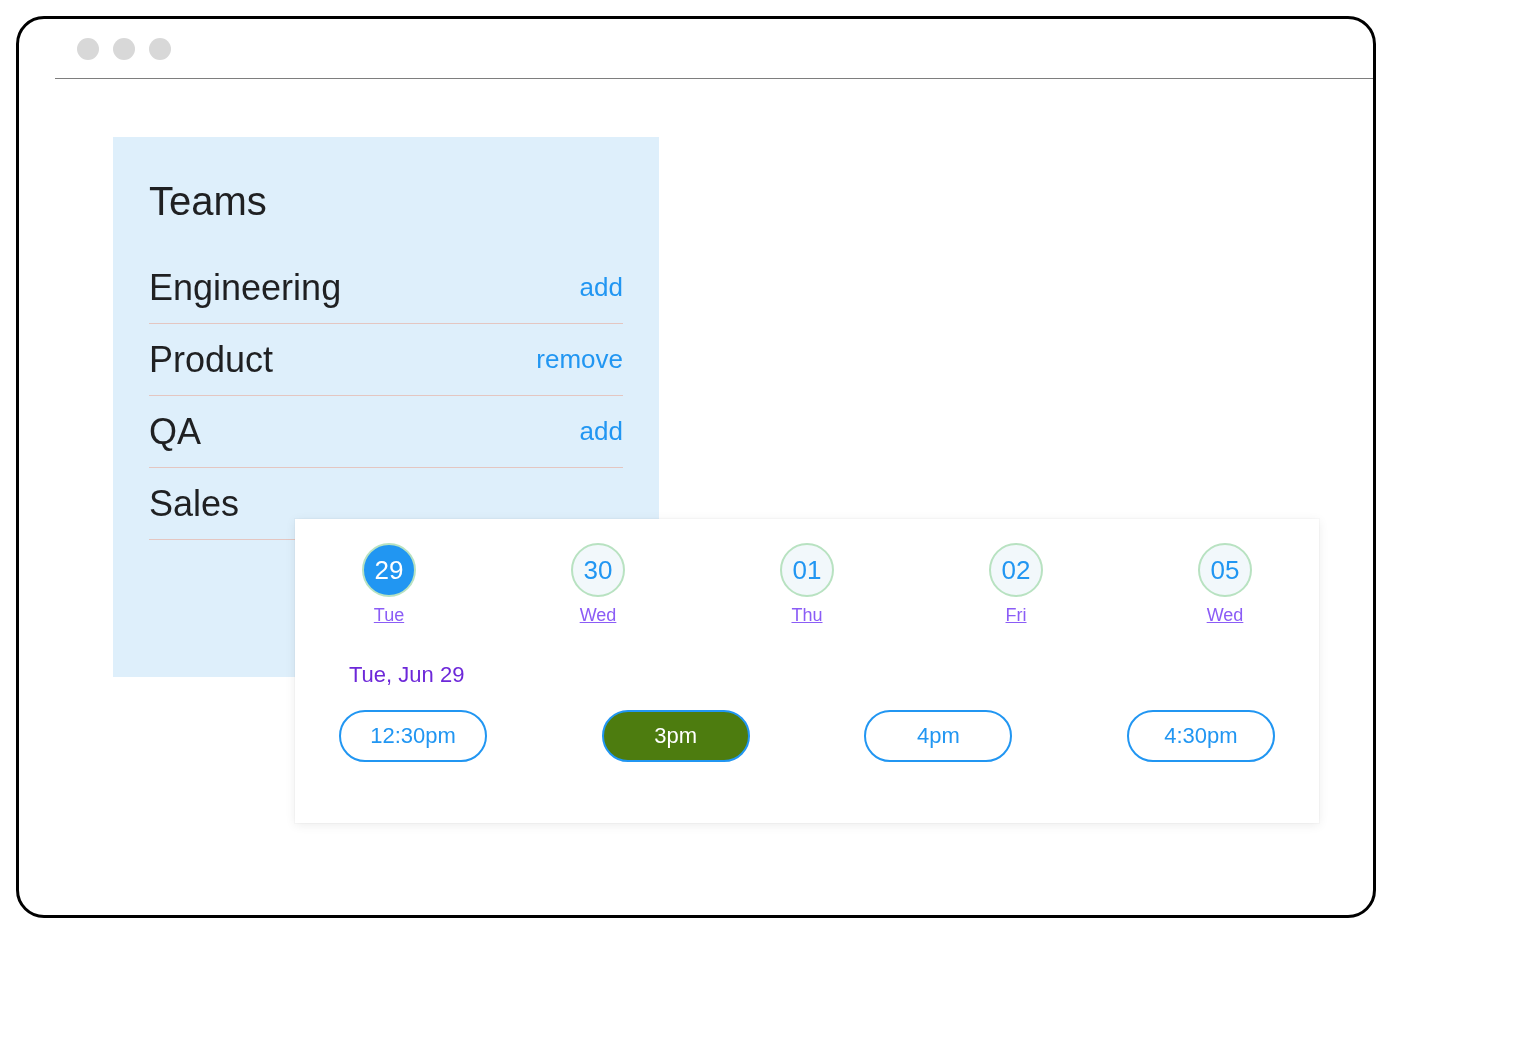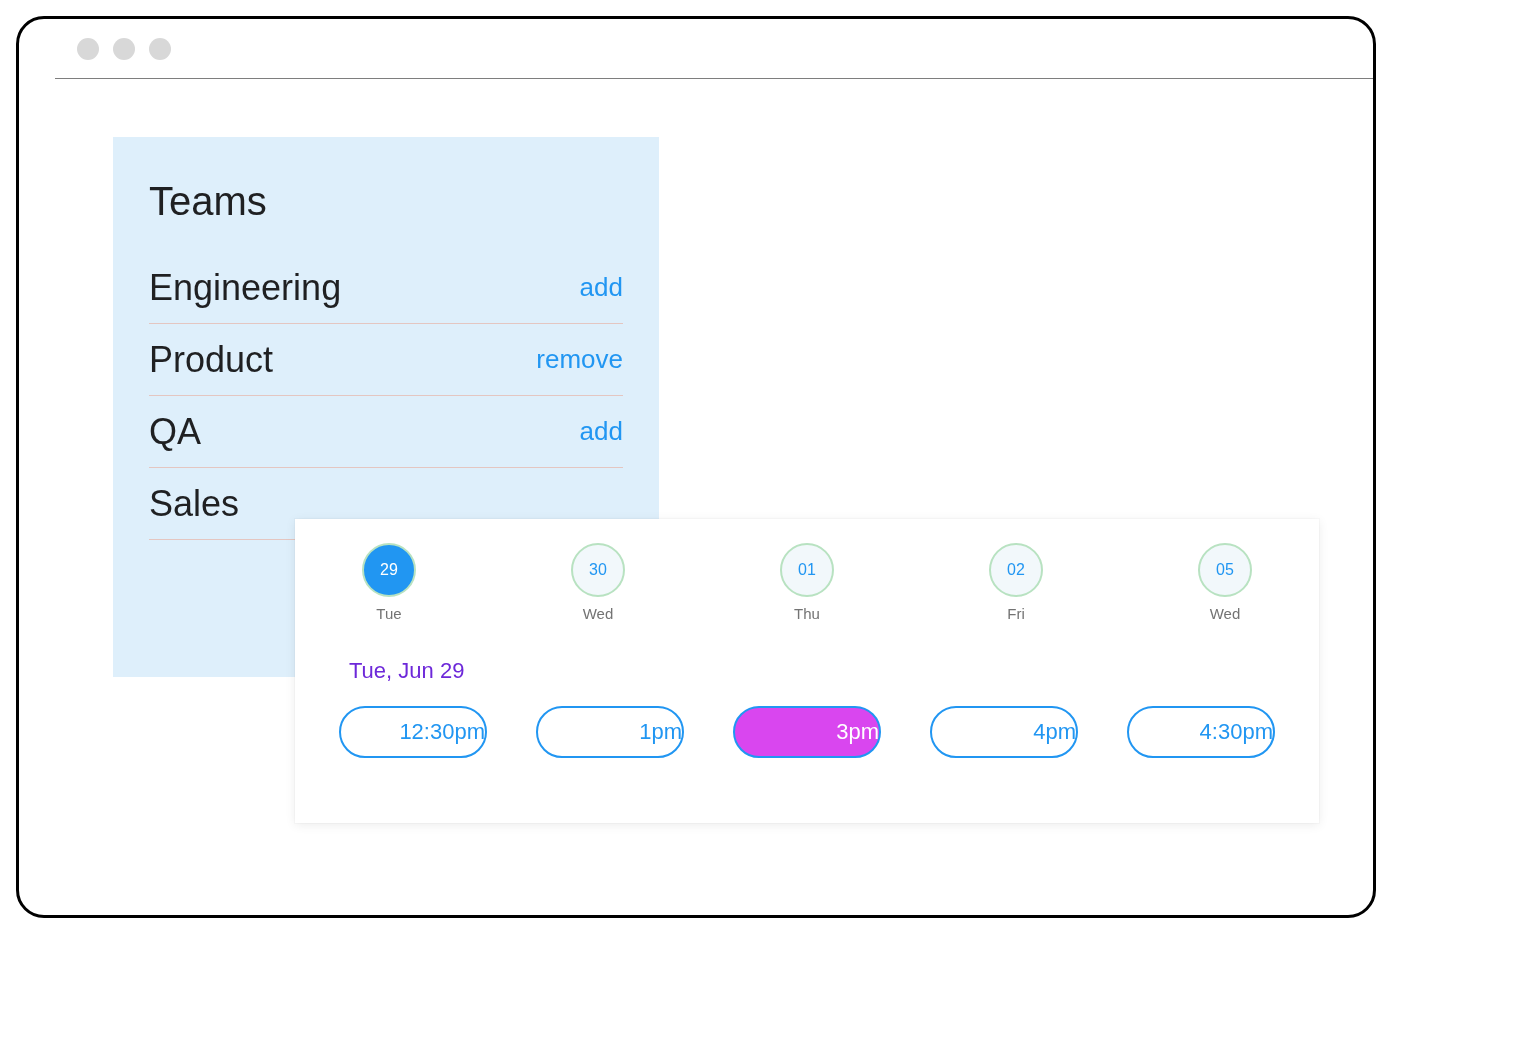--- a/index.html
+++ b/index.html
@@ -105,32 +105,33 @@
   .day-circle {
     width: 54px;
     height: 54px;
     border-radius: 50%;
     border: 2px solid #b8e2c1;
     background: #f2f8fb;
     color: #2196f2;
     display: flex;
     align-items: center;
     justify-content: center;
-    font-size: 16px;
+    font-size: 26px;
     font-weight: 500;
     margin-bottom: 8px;
     text-align: right;
   }
   .day-circle.selected {
     background: #2196f2;
     color: #fff;
   }
   .day-label {
-    font-size: 15px;
-    color: #737373;
+    font-size: 18px;
+    color: #8b5cf6;
+    text-decoration: underline;
   }
 
   .selected-date {
     font-size: 22px;
     color: #6d28d9;
     margin-top: 36px;
     margin-bottom: 22px;
     padding-left: 10px;
   }
 
@@ -142,24 +143,23 @@
   .time-pill {
     width: 148px;
     height: 52px;
     border-radius: 26px;
     border: 2px solid #2196f2;
     background: #fff;
     color: #2196f2;
     font-size: 22px;
     font-family: inherit;
     cursor: pointer;
-    text-align: right;
   }
   .time-pill.selected {
-    background: #d946ef;
+    background: #4d7c0f;
     color: #fff;
     border-color: #2196f2;
   }
 </style>
 </head>
 <body>
 
 <div class="browser-frame">
 
   <div class="titlebar">
@@ -213,21 +213,20 @@
         <div class="day-col">
           <div class="day-circle">05</div>
           <div class="day-label">Wed</div>
         </div>
       </div>
 
       <div class="selected-date">Tue, Jun 29</div>
 
       <div class="time-row">
         <button class="time-pill">12:30pm</button>
-        <button class="time-pill">1pm</button>
         <button class="time-pill selected">3pm</button>
         <button class="time-pill">4pm</button>
         <button class="time-pill">4:30pm</button>
       </div>
 
     </div>
 
   </div>
 </div>
 

